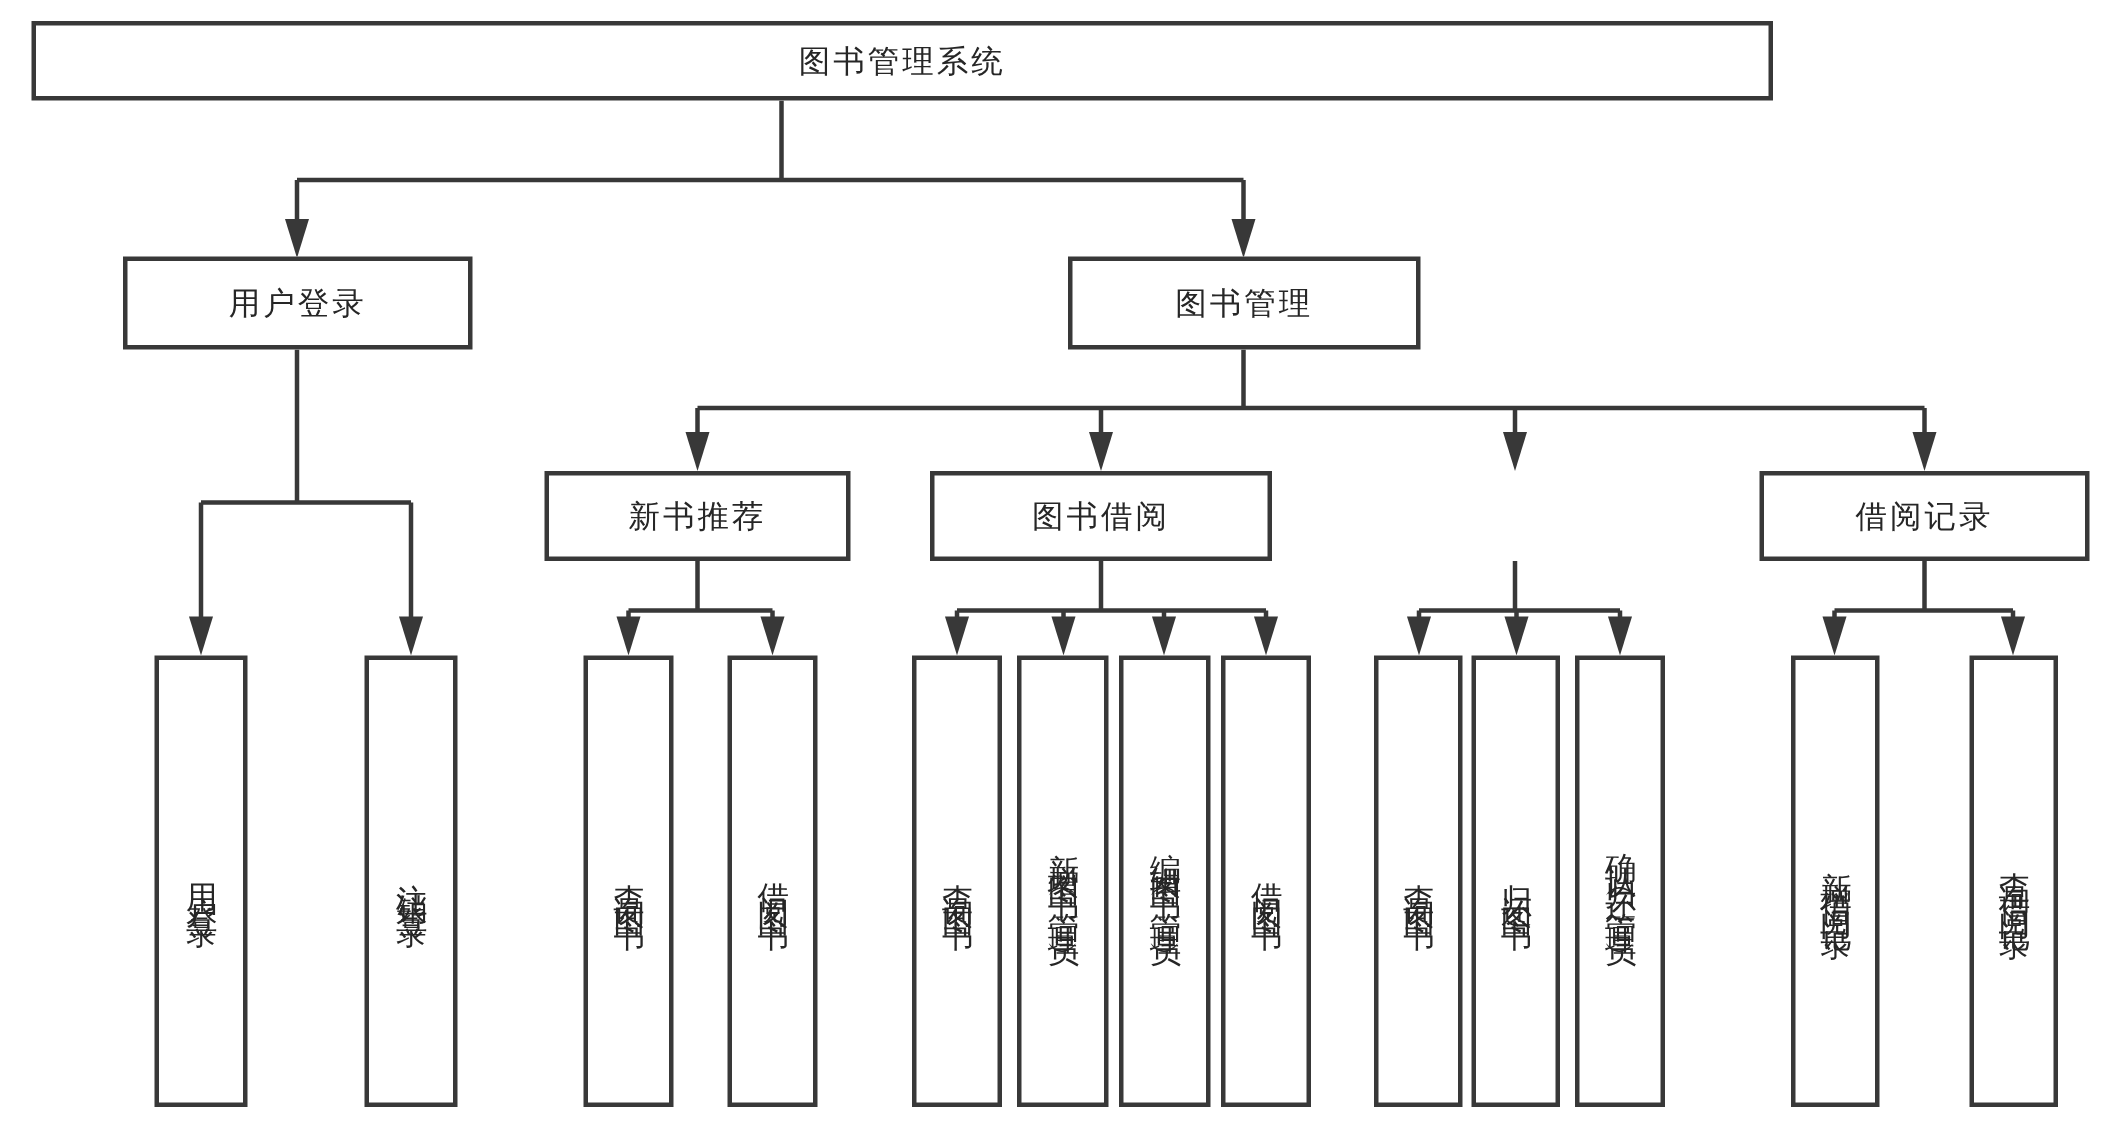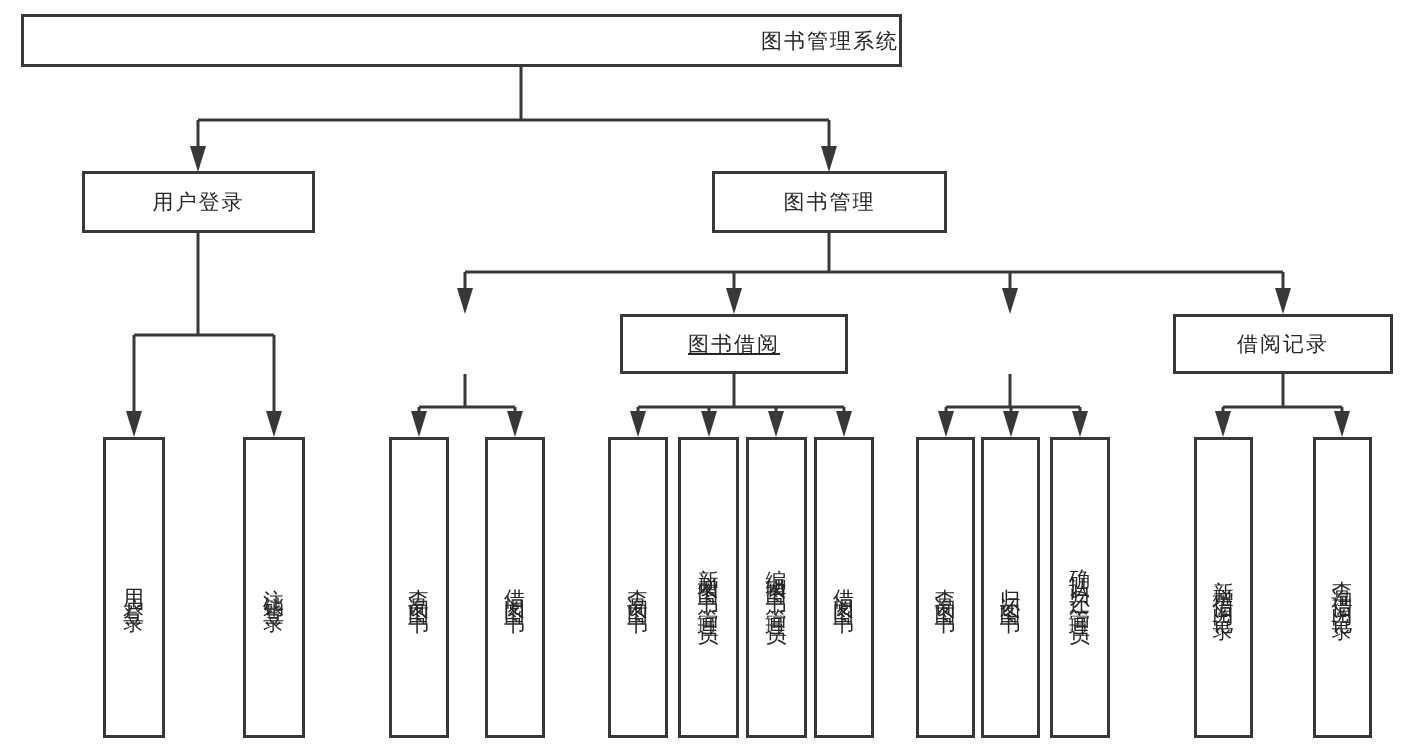--- a/index.html
+++ b/index.html
@@ -92,32 +92,35 @@
     <path d="M1010 374 V407 M946 407 H1080 M946 407 V417 M1011 407 V417 M1080 407 V417"></path>
     <polygon points="938,411 954,411 946,437"></polygon>
     <polygon points="1003,411 1019,411 1011,437"></polygon>
     <polygon points="1072,411 1088,411 1080,437"></polygon>
 
     <path d="M1283 374 V407 M1223 407 H1342 M1223 407 V417 M1342 407 V417"></path>
     <polygon points="1215,411 1231,411 1223,437"></polygon>
     <polygon points="1334,411 1350,411 1342,437"></polygon>
   </svg>
 
-  <div class="box" style="left:21px;top:14px;width:881px;height:53px;justify-content:flex-end;">
+  <div class="box" style="left:21px;top:14px;width:1161px;height:53px;">
     <span class="h-label">图书管理系统</span>
   </div>
 
   <div class="box" style="left:82px;top:171px;width:233px;height:62px;">
     <span class="h-label">用户登录</span>
   </div>
   <div class="box" style="left:712px;top:171px;width:235px;height:62px;">
     <span class="h-label">图书管理</span>
   </div>
 
-  <div class="box" style="left:620px;top:314px;width:228px;height:60px;text-decoration:underline;">
+  <div class="box" style="left:363px;top:314px;width:204px;height:60px;">
+    <span class="h-label">新书推荐</span>
+  </div>
+  <div class="box" style="left:620px;top:314px;width:228px;height:60px;">
     <span class="h-label">图书借阅</span>
   </div>
   <div class="box" style="left:1173px;top:314px;width:220px;height:60px;">
     <span class="h-label">借阅记录</span>
   </div>
 
   <div class="box" style="left:103px;top:437px;width:62px;height:301px;">
     <span class="v-label">用户登录</span>
   </div>
   <div class="box" style="left:243px;top:437px;width:62px;height:301px;">

